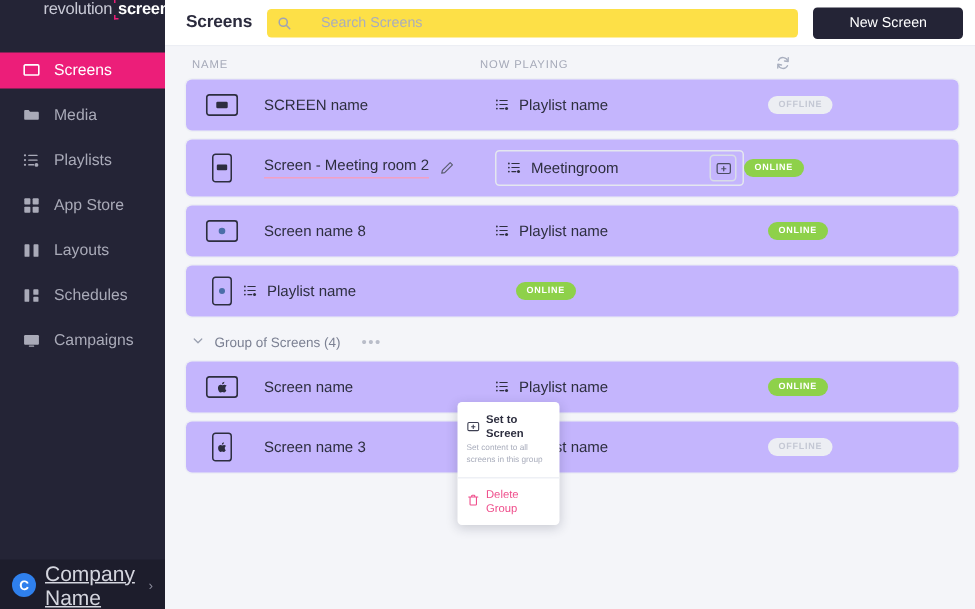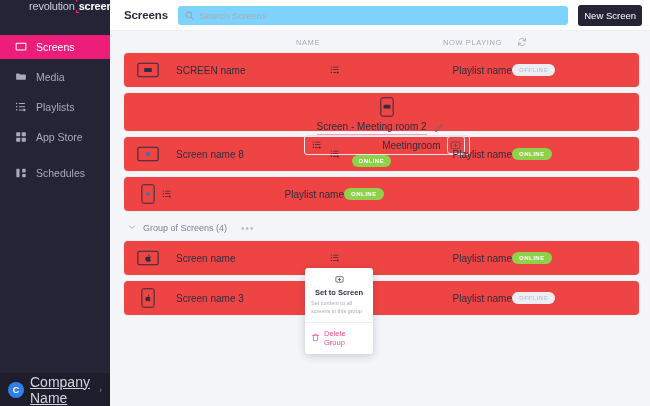--- a/index.html
+++ b/index.html
@@ -67,35 +67,35 @@
 
   .topbar {
     height: 31px; background: #ffffff;
     display: flex; align-items: center;
     padding: 0 8px 0 14px; gap: 10px;
     border-bottom: 1px solid #eceef4;
     flex: 0 0 31px;
   }
   .page-title { font-size: 11.5px; font-weight: 700; color: #2b2b3d; letter-spacing: -0.1px; }
   .search {
-    flex: 1; height: 19px; background: #7dd3fc; border-radius: 3px;
-    display: flex; align-items: center; gap: 5px; padding: 0 7px;
+    flex: 1; height: 19px; background: #fde047; border-radius: 3px;
+    display: flex; align-items: center; gap: 20px; padding: 0 7px;
     cursor: text;
   }
   .search-icon { color: #9fa3b4; flex: 0 0 9px; display: flex; }
   .search input {
     border: none; outline: none; background: transparent;
     font-size: 9.5px; color: #4a4b5c; width: 100%;
     font-family: "Liberation Sans", sans-serif;
   }
   .search input::placeholder { color: #a9adbd; }
   .new-screen-btn {
     background: #242436; color: #fff; border: none;
     font-size: 9.5px; font-family: "Liberation Sans", sans-serif;
-    padding: 5px 6px; border-radius: 3px; cursor: pointer;
+    padding: 5px 24px; border-radius: 3px; cursor: pointer;
     white-space: nowrap;
   }
 
   .filterbar {
     height: 30px; display: flex; align-items: center;
     padding: 0 11px 0 14px; gap: 9px;
     flex: 0 0 30px;
   }
   .services-label { font-size: 9px; color: #868a9b; }
   .select {
@@ -115,36 +115,36 @@
     border: 1px solid #9fa3b4; color: #9fa3b4;
     display: flex; align-items: center; justify-content: center;
     font-size: 9px; line-height: 1; flex: 0 0 11px;
   }
   .hdr-check {
     width: 11px; height: 11px; border: 1.2px solid #c3c7d4;
     border-radius: 2px; margin-left: 10px; cursor: pointer;
   }
 
   
-  .table-wrap { flex: 1; padding: 0 11px 0 14px; overflow: hidden; position: relative; text-align: right; }
+  .table-wrap { flex: 1; padding: 0 11px 0 14px; overflow: hidden; position: relative; }
   .col-head {
     display: flex; align-items: center; height: 22px;
     font-size: 7.5px; letter-spacing: 0.6px; color: #a5a9b8;
   }
   .col-name { width: 196px; padding-left: 4px; }
   .col-playing { width: 182px; }
   .col-refresh { width: 40px; display: flex; align-items: center; justify-content: center; cursor: pointer; color: #aab0c0; }
 
   .row {
-    background: #ef4444; border-radius: 4px;
+    background: #c4b5fd; border-radius: 4px;
     height: 34px; display: flex; align-items: center;
     margin-bottom: 6px; padding-left: 10px;
     box-shadow: 0 0 0 1px #edeff5;
   }
-  .row.tall { height: 38px; flex-direction: column; }
+  .row.tall { height: 38px; }
   .dev-icon { width: 28px; flex: 0 0 28px; display: flex; align-items: center; justify-content: center; }
   .name-cell { width: 168px; font-size: 10px; color: #2d2e3f; padding-left: 14px; display: flex; align-items: center; gap: 7px; }
   .name-cell.editing { color: #2d2e3f; }
   .name-edit {
     border-bottom: 1.3px solid #f2a0c4; padding-bottom: 2px;
     min-width: 104px; display: inline-block;
   }
   .pencil { color: #5a5c70; display: flex; cursor: pointer; }
 
   .play-cell { width: 182px; display: flex; align-items: center; gap: 6px; font-size: 10px; color: #2d2e3f; }
@@ -178,21 +178,21 @@
 
   
   .ctx-menu {
     position: absolute; left: 195px; top: 268px;
     width: 68px; background: #ffffff;
     border-radius: 3px;
     box-shadow: 0 2px 8px rgba(30,34,60,.20);
     padding: 4px 0; z-index: 30;
   }
   .ctx-item { padding: 3px 6px; cursor: pointer; }
-  .ctx-top { display: flex; align-items: center; gap: 4px; flex-direction: column; }
+  .ctx-top { display: flex; align-items: center; gap: 4px; }
   .ctx-ic { color: #3d3f52; display: flex; flex: 0 0 9px; }
   .ctx-label { font-size: 7.5px; color: #2d2e3f; font-weight: 700; }
   .ctx-sub { font-size: 5.5px; color: #a8acbb; line-height: 1.5; margin-top: 2px; padding-left: 0px; }
   .ctx-div { height: 1px; background: #eef0f5; margin: 3px 0; }
   .ctx-item.danger { display: flex; align-items: center; gap: 4px; }
   .ctx-item.danger .ctx-ic { color: #ef4d8b; }
   .ctx-item.danger .ctx-label { color: #ef4d8b; font-weight: 400; }
 </style>
 </head>
 <body>
@@ -251,34 +251,52 @@
               <rect x="1.6" y="1.6" width="5.4" height="5.4" rx=".8"></rect>
               <rect x="9" y="1.6" width="5.4" height="5.4" rx=".8"></rect>
               <rect x="1.6" y="9" width="5.4" height="5.4" rx=".8"></rect>
               <rect x="9" y="9" width="5.4" height="5.4" rx=".8"></rect>
             </svg>
         </span>
         <span>App Store</span>
       </div>
       <div class="nav-spacer"></div>
 
+      <div class="nav-item">
+        <span class="ic">
+          <svg width="12" height="12" viewBox="0 0 16 16" fill="currentColor">
+              <rect x="1.8" y="2.4" width="4.4" height="11.2" rx=".8"></rect>
+              <rect x="9.8" y="2.4" width="4.4" height="11.2" rx=".8"></rect>
+            </svg>
+        </span>
+        <span>Layouts</span>
+      </div>
       <div class="nav-spacer"></div>
 
       <div class="nav-item">
         <span class="ic">
           <svg width="12" height="12" viewBox="0 0 16 16" fill="currentColor">
               <rect x="1.8" y="2.4" width="4.2" height="11.2" rx=".8"></rect>
               <rect x="9.6" y="2.4" width="4.6" height="5" rx=".8"></rect>
               <rect x="9.6" y="9.2" width="4.6" height="4.4" rx=".8"></rect>
             </svg>
         </span>
         <span>Schedules</span>
       </div>
       <div class="nav-spacer"></div>
 
+      <div class="nav-item">
+        <span class="ic">
+          <svg width="12" height="12" viewBox="0 0 16 16" fill="currentColor">
+              <rect x="1.4" y="3.2" width="13.2" height="8.6" rx="1"></rect>
+              <rect x="5.6" y="12.4" width="4.8" height="1.1" rx=".5"></rect>
+            </svg>
+        </span>
+        <span>Campaigns</span>
+      </div>
 
     </nav>
 
     <div class="user-bar">
       <span class="avatar">C</span>
       <span class="user-name">Company Name</span>
       <span class="chev-r">›</span>
     </div>
   </aside>
 

